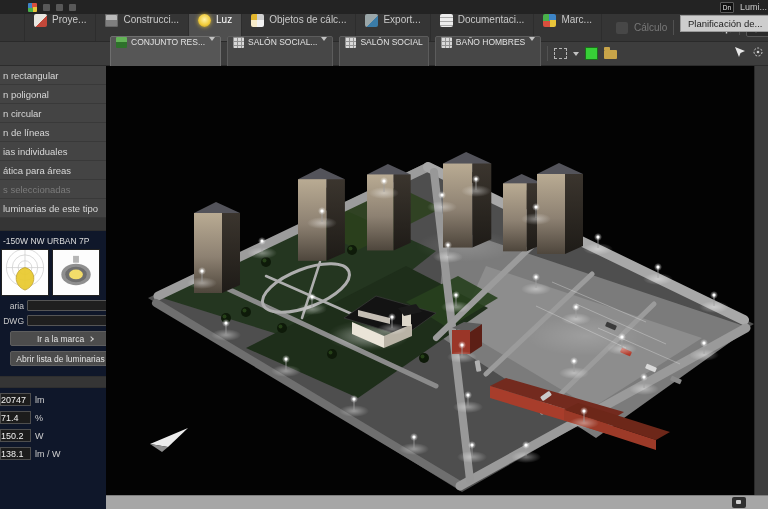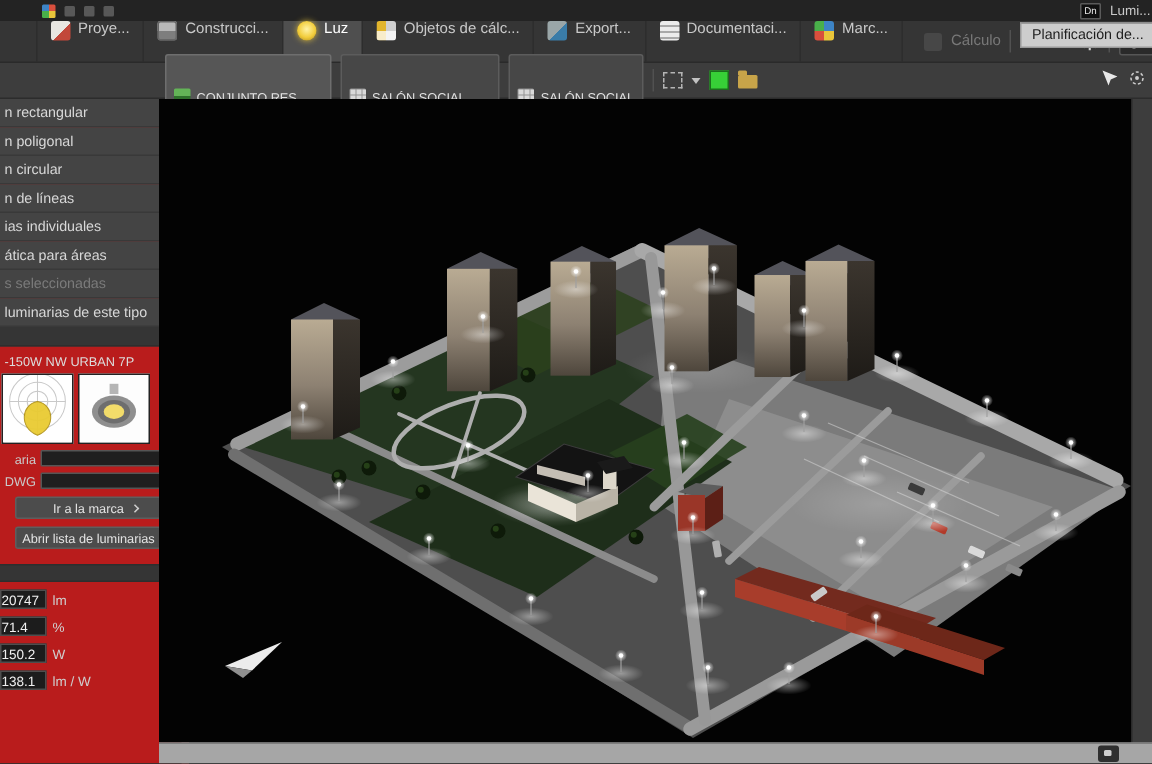--- a/index.html
+++ b/index.html
@@ -36,33 +36,33 @@
   .xicon{position:relative;width:10px;height:10px}
   .xicon::before,.xicon::after{content:"";position:absolute;left:4px;top:-1px;width:1.8px;height:11px;background:#e2e2e2;border-radius:1px}
   .xicon::before{transform:rotate(45deg)}
   .xicon::after{transform:rotate(-45deg)}
   .time-widget{display:flex;align-items:center;gap:4px;background:#2a2a2a;border:1px solid #565656;height:18px;padding:0 4px;border-radius:2px}
   .time-text{font-size:10px;color:#e0e0e0;white-space:nowrap}
   .plan-btn{position:absolute;right:0;top:15px;width:88px;height:17px;background:#cdcdcd;color:#1d1d1d;font-size:9.5px;line-height:15px;padding-left:7px;white-space:nowrap;overflow:hidden;border:1px solid #9a9a9a;border-right:none}
 
   
   .scenebar{position:absolute;left:0;top:42px;width:768px;height:24px;background:#3d3d3d;border-bottom:1px solid #2c2c2c;display:flex;align-items:center;gap:6px;padding-left:110px}
-  .scene-btn{display:flex;align-items:flex-end;gap:4px;height:35px;background:#474747;border:1px solid #5c5c5c;border-radius:2px;padding:0 5px;font-size:8.5px;color:#e2e2e2;white-space:nowrap}
+  .scene-btn{display:flex;align-items:flex-start;gap:4px;height:35px;background:#474747;border:1px solid #5c5c5c;border-radius:2px;padding:0 5px;font-size:8.5px;color:#e2e2e2;white-space:nowrap}
   .scene-btn.active{background:#565656;border-color:#6e6e6e}
   .sicon{width:11px;height:11px;border-radius:1px;flex:0 0 auto}
   .sicon.green{background:linear-gradient(180deg,#63b457 45%,#2e712b 45%)}
   .sicon.grid{background-color:#d9d9d9;background-image:linear-gradient(#929292 1px,transparent 1px),linear-gradient(90deg,#929292 1px,transparent 1px);background-size:4px 4px}
   .selframe{width:13px;height:11px;border:1px dashed #b5b5b5}
   .swatch{width:13px;height:13px;background:#37d037;border:1px solid #1c6d1c}
   .folder{position:relative;width:13px;height:9px;background:#c8a449;border-radius:1px;margin-top:2px}
   .folder::before{content:"";position:absolute;top:-3px;left:0;width:6px;height:3px;background:#c8a449;border-radius:1px 1px 0 0}
   .scene-right{position:absolute;right:4px;top:46px;display:flex;gap:7px;align-items:center}
 
   
-  .sidebar{position:absolute;left:0;top:66px;width:126px;height:443px;background:#b91c1c;border-right:5px solid #fca5a5;overflow:hidden}
+  .sidebar{position:absolute;left:0;top:66px;width:126px;height:443px;background:#0f172a;border-right:2px solid #fca5a5;overflow:hidden}
   .trow{height:19px;line-height:19px;font-size:9.5px;color:#d8d8d8;padding-left:3px;background:#444;border-bottom:1px solid #393939;white-space:nowrap;overflow:hidden}
   .trow.disabled{color:#7b7b7b}
   .panel-gap{height:13px;background:#353535;border-bottom:1px solid #2e2e2e}
   .lum-name{font-size:8.5px;color:#dcdcdc;padding:5px 2px 3px 3px;white-space:nowrap;overflow:hidden}
   .thumbs{display:flex;gap:3px;padding:0 1px}
   .thumb{width:48px;height:47px;background:#fff;border:1px solid #222}
   .thumb svg{display:block;width:100%;height:100%}
   .field-row{display:flex;align-items:center;gap:3px;margin:4px 2px 0 2px}
   .flabel{font-size:8.5px;color:#c9c9c9;width:22px;text-align:right;white-space:nowrap;overflow:hidden}
   .field-input{flex:1;height:11px;background:#1f1f1f;border:1px solid #555;border-radius:1px;color:#ddd;font-size:8px;padding:0 2px;min-width:0}
@@ -160,20 +160,25 @@
       <span class="caret"></span>
     </div>
     <div class="scene-btn">
       <span class="sicon grid"></span>
       <span>SALÓN SOCIAL...</span>
       <span class="caret"></span>
     </div>
     <div class="scene-btn">
       <span class="sicon grid"></span>
       <span>SALÓN SOCIAL</span>
+    </div>
+    <div class="scene-btn">
+      <span class="sicon grid"></span>
+      <span>BAÑO HOMBRES</span>
+      <span class="caret"></span>
     </div>
     <span class="vsep"></span>
     <span class="selframe"></span>
     <span class="caret"></span>
     <span class="swatch"></span>
     <span class="folder"></span>
   </div>
 
   <div class="scene-right">
     <svg width="11" height="12" viewBox="0 0 11 12">

